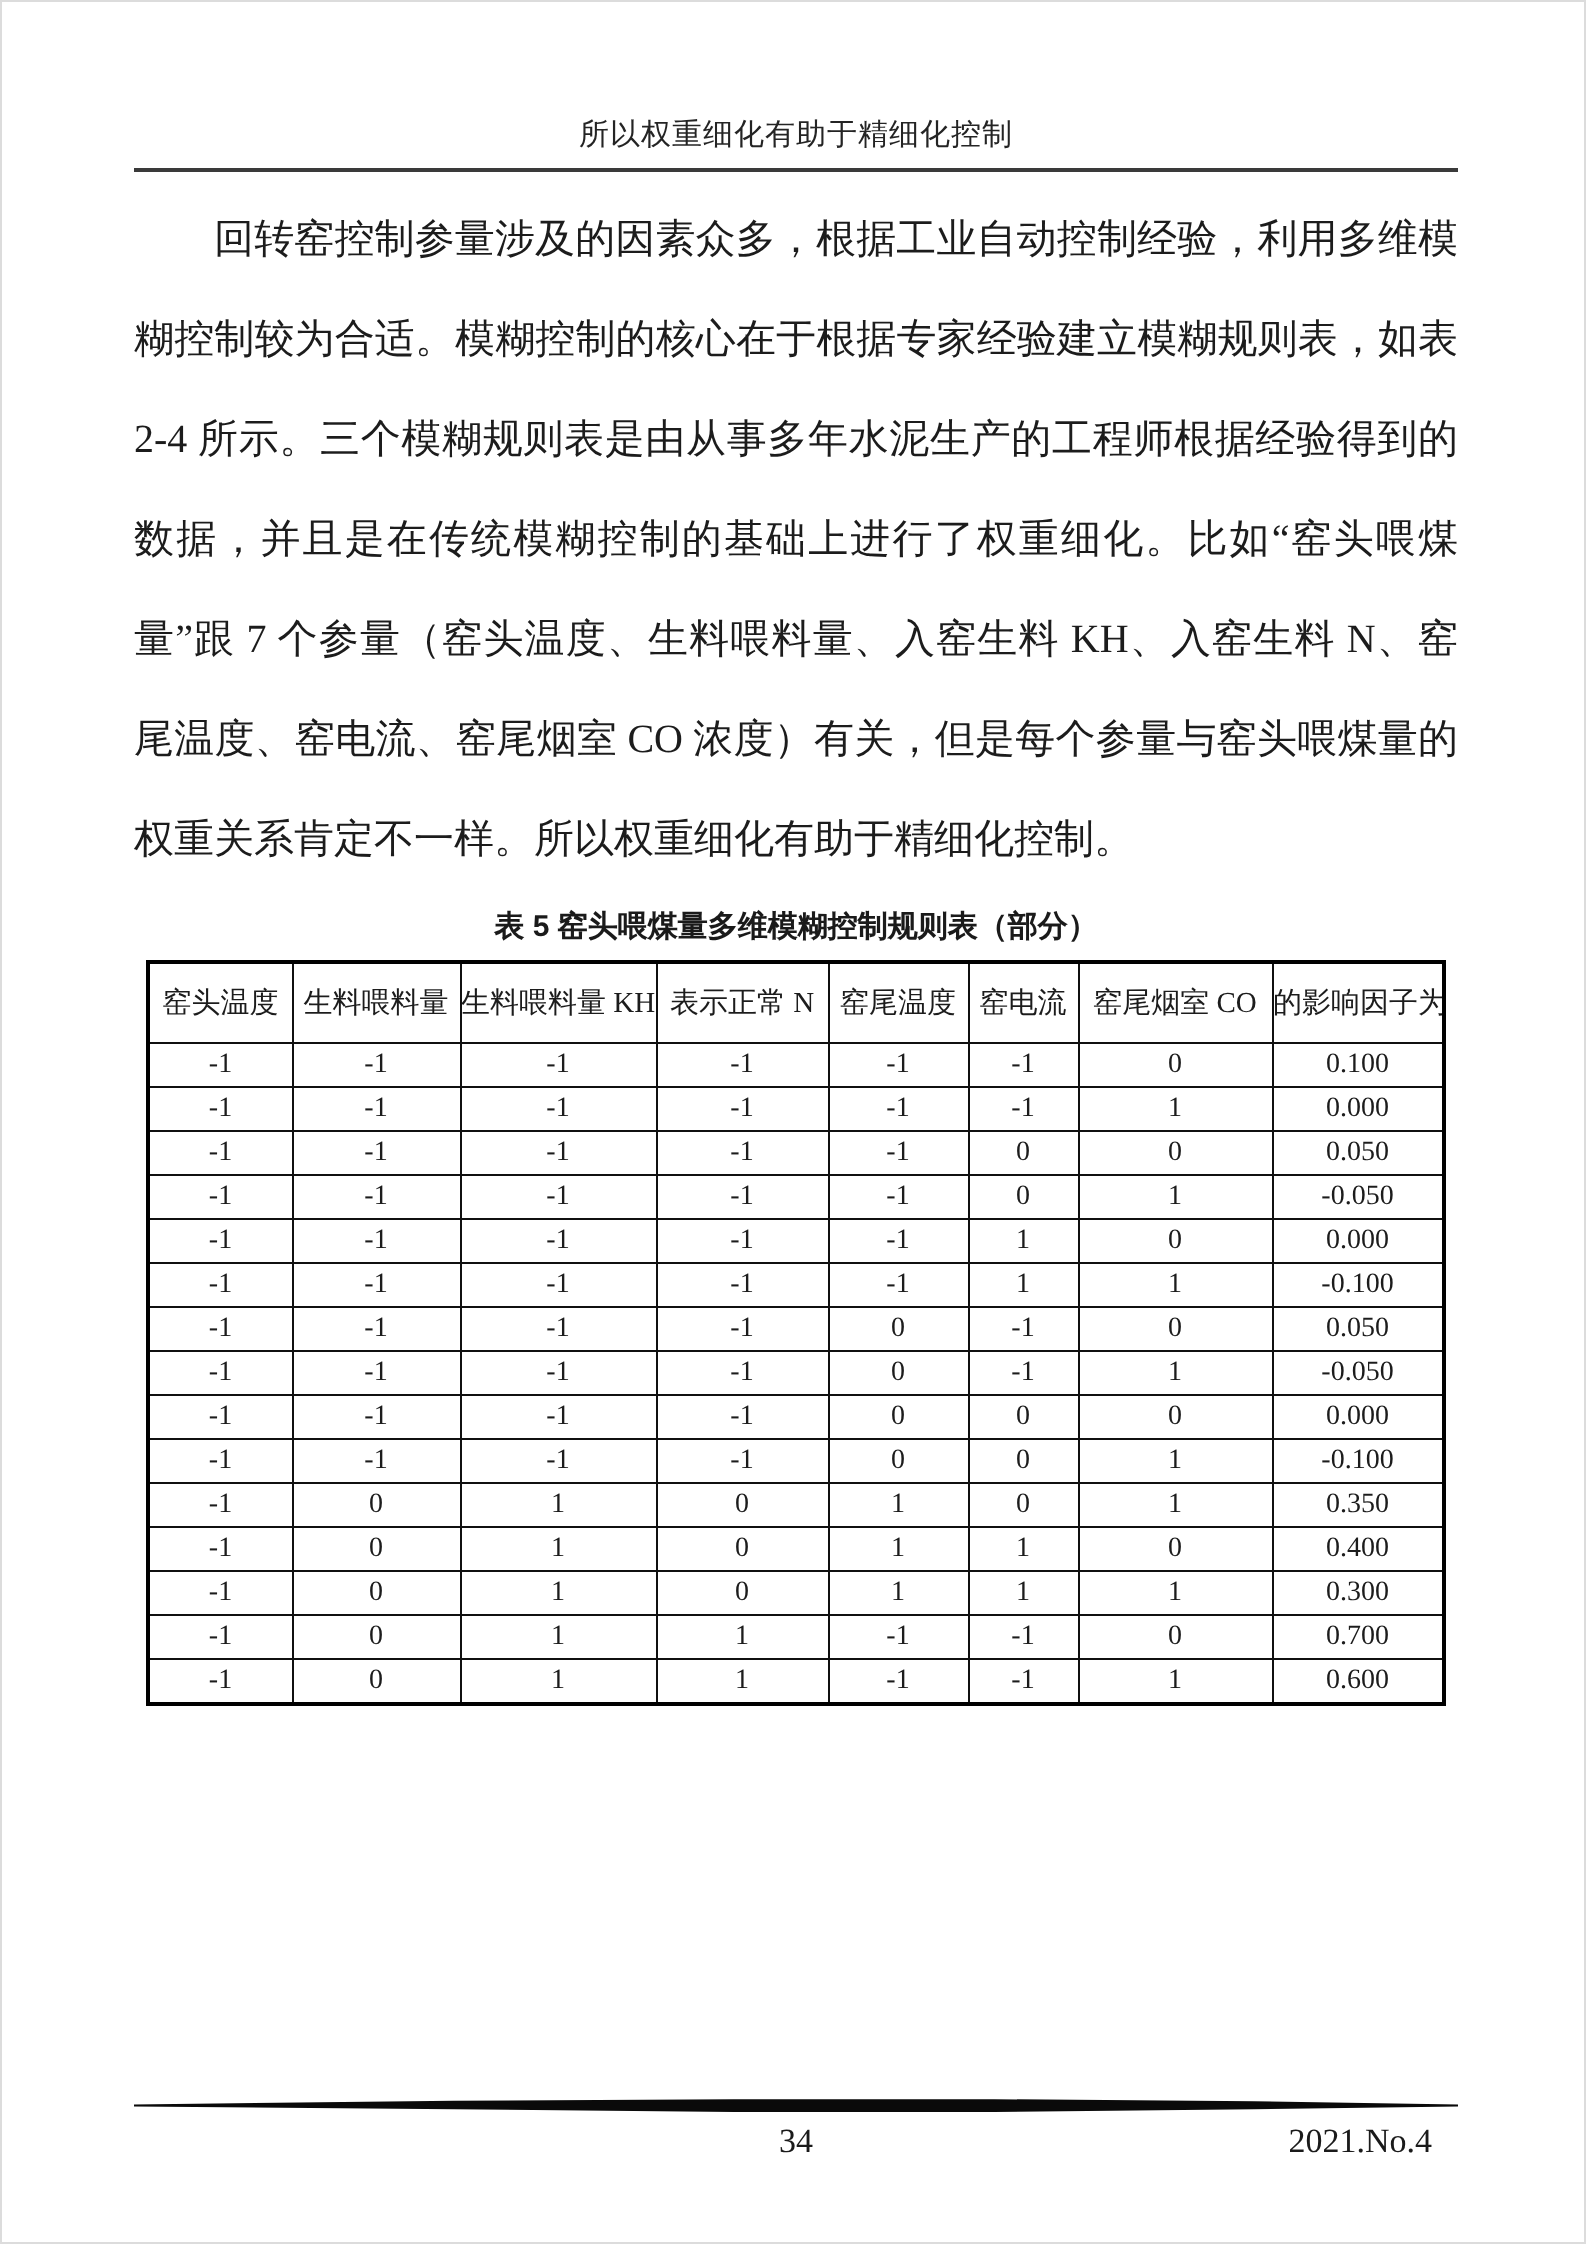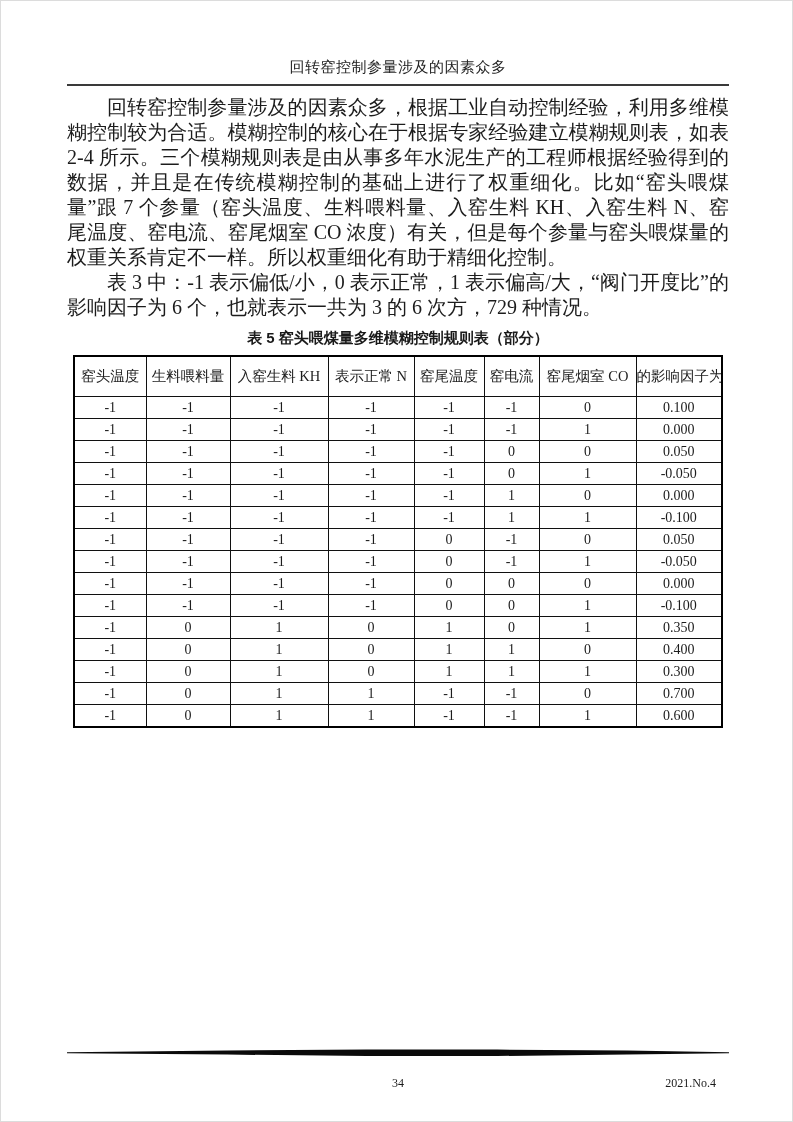--- a/index.html
+++ b/index.html
@@ -26,21 +26,21 @@
     color:#242424;
   }
   .header-rule{
     margin-top:7px;
     border-top:2px solid #3a3a3a;
     height:0;
   }
   .body-text{
     margin-top:9px;
     font-size:20px;
-    line-height:25px;
+    line-height:50px;
     text-align:justify;
   }
   .body-text p{
     margin:0;
     text-indent:2em;
   }
   .table-caption{
     margin-top:9px;
     text-align:center;
     font-family:"Liberation Sans","DejaVu Sans",sans-serif;
@@ -74,65 +74,64 @@
     height:21px;
     font-size:14px;
   }
   .footer{
     position:absolute;
     left:66px;top:1048px;width:662px;
   }
   .footer-bar{display:block;}
   .footer-line{
     position:relative;
-    margin-top:19px;
+    margin-top:4px;
     height:17px;
-    font-size:12px;
+    font-size:17px;
     color:#1a1a1a;
   }
   .page-number{
     position:absolute;left:0;right:0;
     text-align:center;
   }
   .issue-number{
     position:absolute;right:13px;top:0;
   }
 </style>
 </head>
 <body>
 
 <div class="page">
   <div class="content">
 
-    <div class="header-title">回转窑控制参量涉及的因素众多</div>
+    <div class="header-title">所以权重细化有助于精细化控制</div>
     <div class="header-rule"></div>
 
     <div class="body-text">
       <p>回转窑控制参量涉及的因素众多，根据工业自动控制经验，利用多维模糊控制较为合适。模糊控制的核心在于根据专家经验建立模糊规则表，如表 2-4 所示。三个模糊规则表是由从事多年水泥生产的工程师根据经验得到的数据，并且是在传统模糊控制的基础上进行了权重细化。比如“窑头喂煤量”跟 7 个参量（窑头温度、生料喂料量、入窑生料 KH、入窑生料 N、窑尾温度、窑电流、窑尾烟室 CO 浓度）有关，但是每个参量与窑头喂煤量的权重关系肯定不一样。所以权重细化有助于精细化控制。</p>
-      <p>表 3 中：-1 表示偏低/小，0 表示正常，1 表示偏高/大，“阀门开度比”的影响因子为 6 个，也就表示一共为 3 的 6 次方，729 种情况。</p>
     </div>
 
     <div class="table-caption">表 5 窑头喂煤量多维模糊控制规则表（部分）</div>
 
     <table class="rule-table">
       <colgroup>
           <col style="width: 72px;">
           <col style="width: 84px;">
           <col style="width: 98px;">
           <col style="width: 86px;">
           <col style="width: 70px;">
           <col style="width: 55px;">
           <col style="width: 97px;">
           <col style="width: 86px;">
         </colgroup>
       <thead>
         <tr>
             <th>窑头温度</th>
             <th>生料喂料量</th>
-            <th>入窑生料 KH</th>
+            <th>生料喂料量 KH</th>
             <th>表示正常 N</th>
             <th>窑尾温度</th>
             <th>窑电流</th>
             <th>窑尾烟室 CO</th>
             <th>的影响因子为</th>
           </tr>
       </thead>
       <tbody>
           <tr>
             <td>-1</td>

